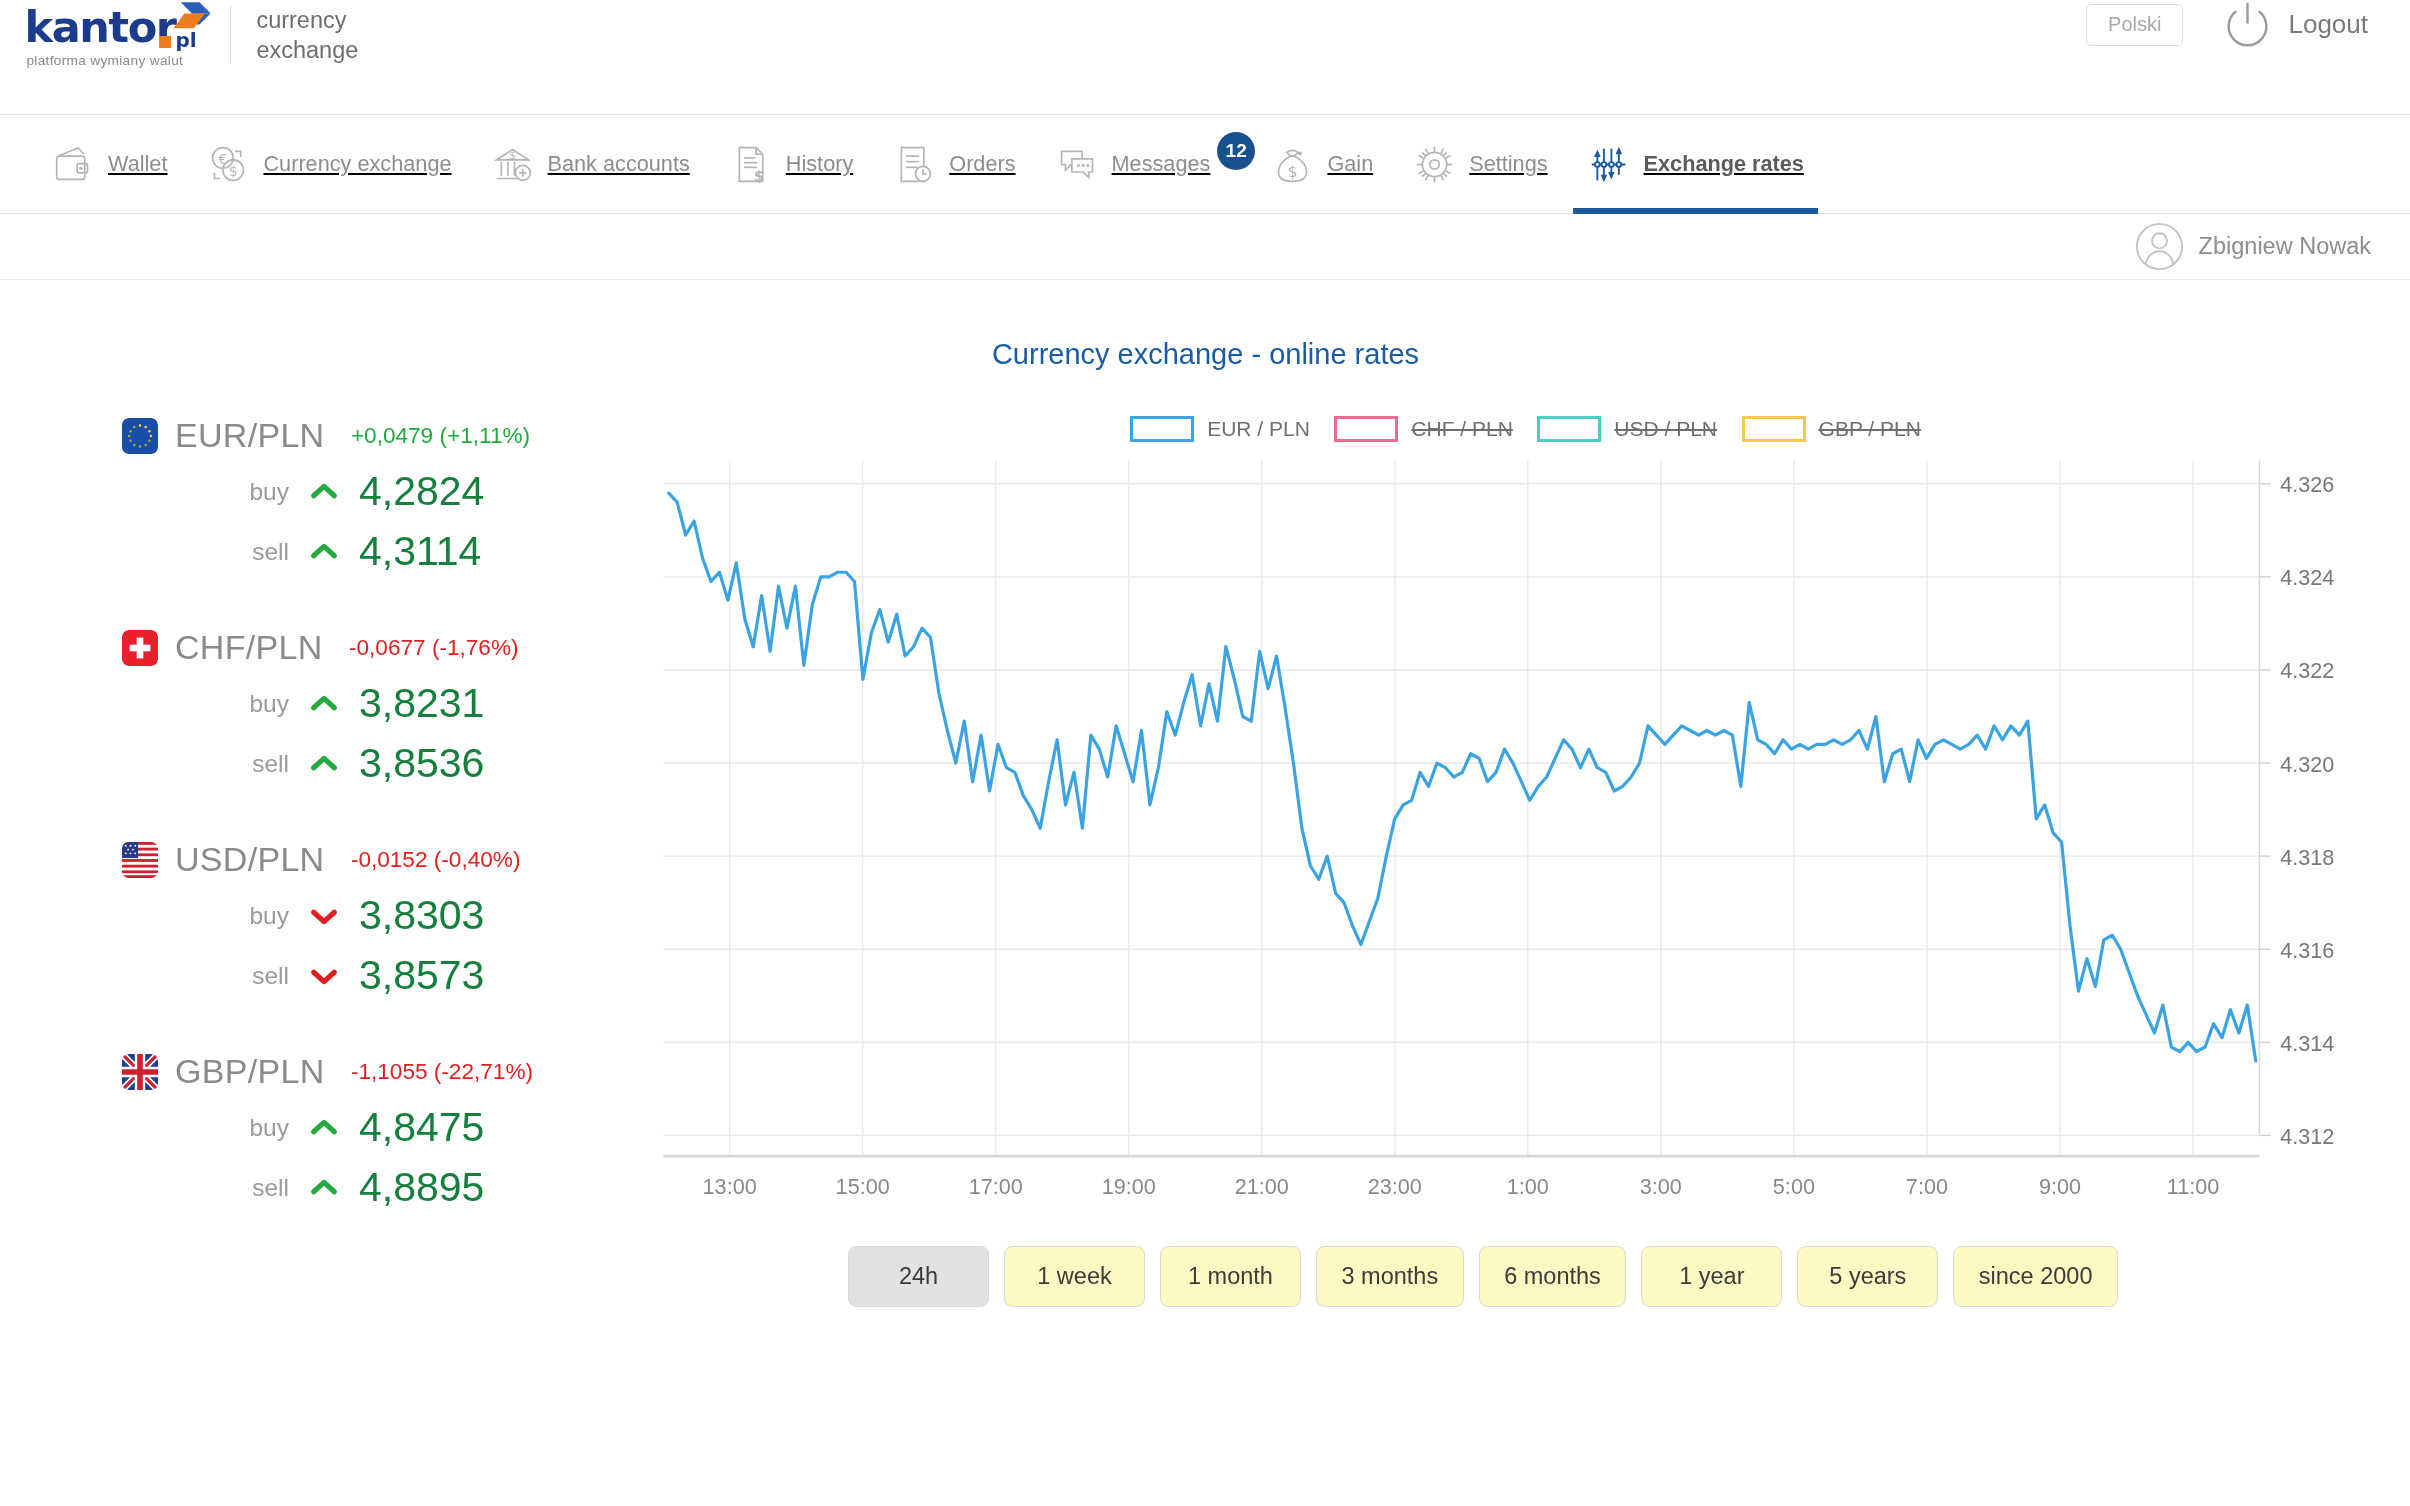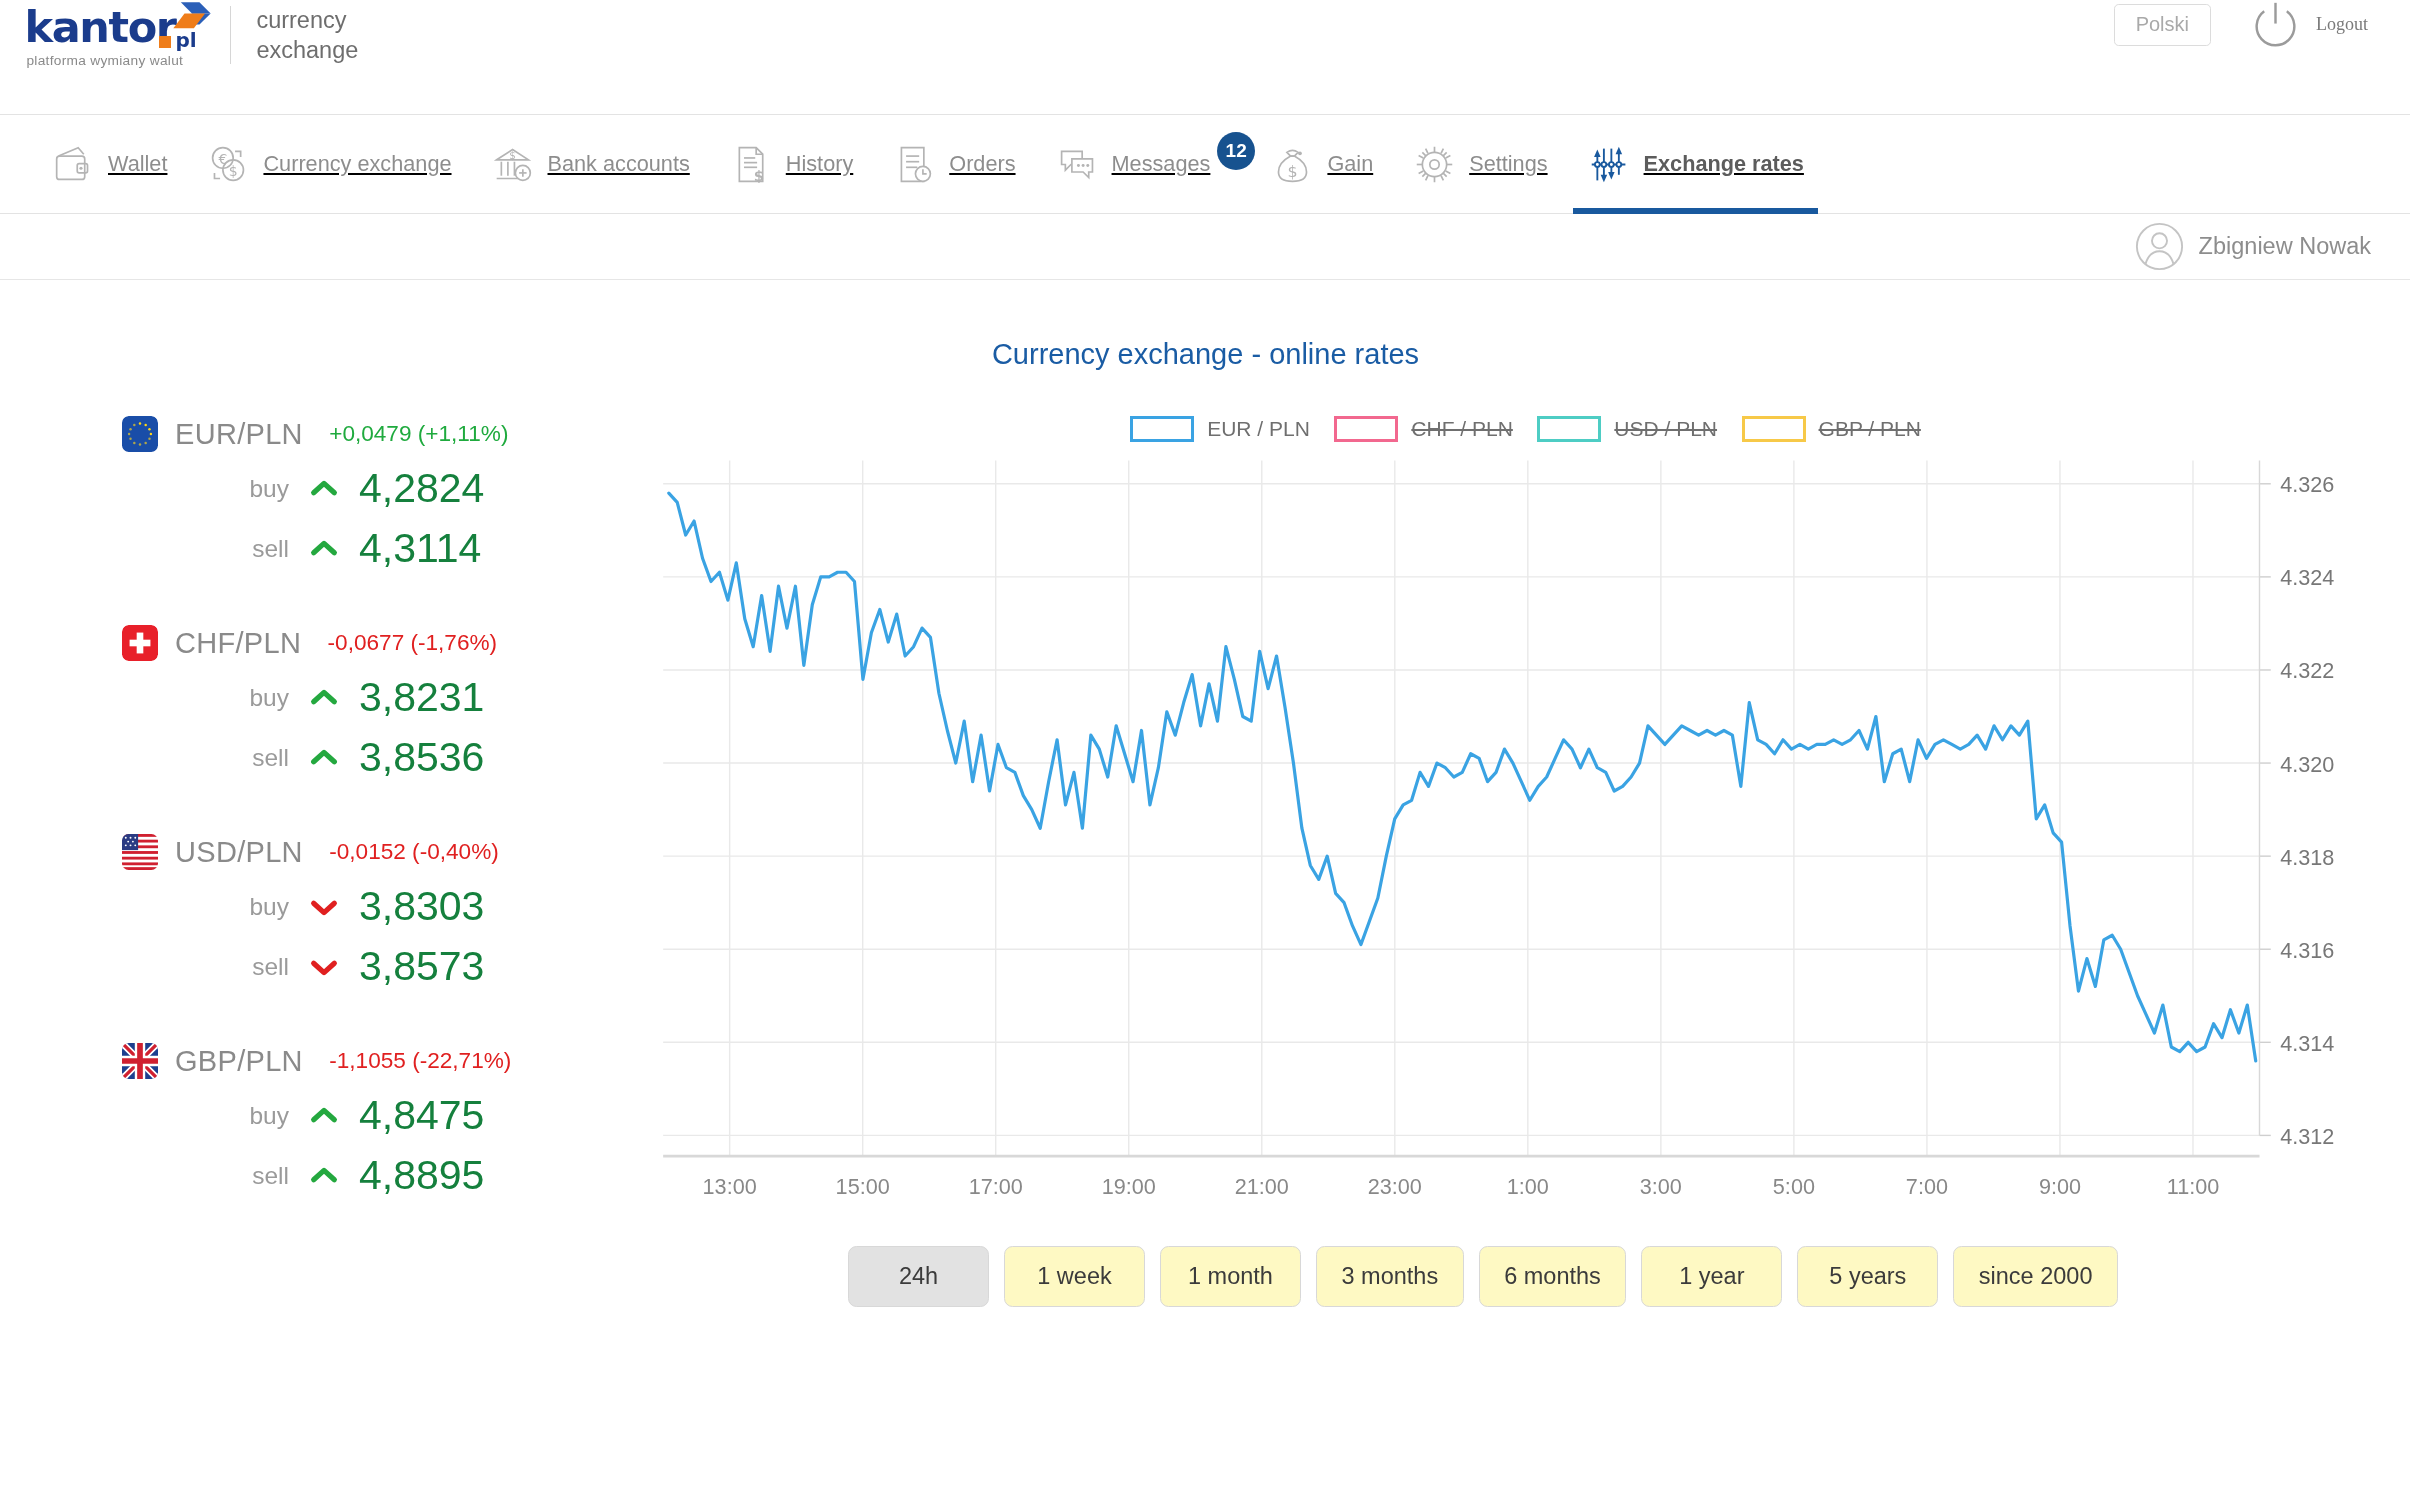--- a/index.html
+++ b/index.html
@@ -50,21 +50,21 @@
 
   .topbar-right {
     margin-left: auto; display: flex; align-items: center; padding-right: 43px; gap: 40px;
   }
   .lang-btn {
     border: 0.9px solid #dcdcdc; border-radius: 4.7px;
     color: #a9a9a9; font-size: 20px;
     padding: 8.5px 21px; background: #fff;
   }
   .logout { display: flex; align-items: center; gap: 16px; }
-  .logout-label { font-size: 18px; color: #7a7a7a; font-family: Liberation Serif, serif; }
+  .logout-label { font-size: 26px; color: #7a7a7a; }
 
   
   .nav {
     position: relative;
     height: 99px;
     display: flex; align-items: center;
     padding-left: 32px;
     border-bottom: 0.9px solid #e3e3e3;
     text-decoration: underline;
   }
@@ -106,21 +106,21 @@
     text-align: center; color: #1a5ca4; font-size: 29px;
     margin-top: 58px;
   }
   .content { display: flex; margin-top: 45px; }
 
   
   .rates { width: 659px; flex: 0 0 659px; padding-left: 122px; }
   .rate-block { margin-bottom: 53px; }
   .rate-head { display: flex; align-items: center; gap: 17px; }
   .flag { width: 36px; height: 36px; border-radius: 6.6px; overflow: hidden; display:block; flex:0 0 36px;}
-  .pair { font-size: 29px; color: #8a8a8a; letter-spacing: 0.3px; }
+  .pair { font-size: 34px; color: #8a8a8a; letter-spacing: 0.3px; }
   .delta { font-size: 22.6px; margin-left: 9.4px; }
   .delta.up { color: #1faa3e; }
   .delta.down { color: #e02020; }
   .rate-line {
     display: flex; align-items: center; justify-content: flex-end;
     gap: 19px; margin-top: 13px; padding-right: 102px;
   }
   .rate-label { font-size: 24.5px; color: #9a9a9a; }
   .chev { width: 32px; height: 32px; flex: 0 0 32px; }
   .rate-val { font-size: 41px; color: #15803d; min-width: 198px; }

